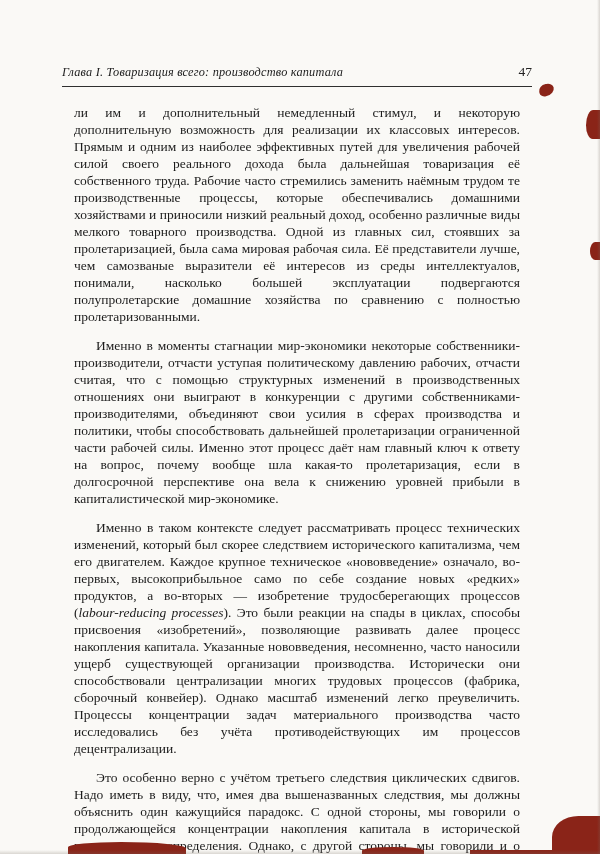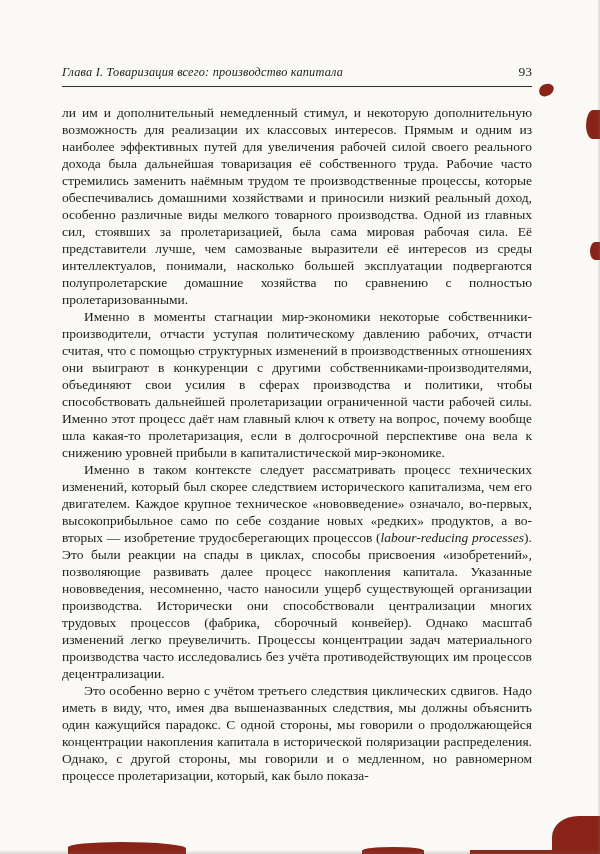--- a/index.html
+++ b/index.html
@@ -59,39 +59,39 @@
     font-size: 13.5px;
     color: #222;
   }
   .body-text {
     margin-top: 17px;
     font-size: 13.5px;
     line-height: 17px;
     text-align: justify;
   }
   .body-text p {
-    margin: 0;
+    margin: 12px;
     text-indent: 22px;
   }
   .body-text p.continued {
     text-indent: 0;
   }
   .body-text em {
   }
 </style>
 </head>
 <body>
 
 <div class="scan-page">
 
   <div class="content">
 
     <div class="running-head">
       <span class="chapter-title">Глава I. Товаризация всего: производство капитала</span>
-      <span class="folio">93</span>
+      <span class="folio">47</span>
     </div>
 
     <div class="body-text">
       <p class="continued">ли им и дополнительный немедленный стимул, и некоторую дополнительную возможность для реализации их классовых интересов. Прямым и одним из наиболее эффективных путей для увеличения рабочей силой своего реального дохода была дальнейшая товаризация её собственного труда. Рабочие часто стремились заменить наёмным трудом те производственные процессы, которые обеспечивались домашними хозяйствами и приносили низкий реальный доход, особенно различные виды мелкого товарного производства. Одной из главных сил, стоявших за пролетаризацией, была сама мировая рабочая сила. Её представители лучше, чем самозваные выразители её интересов из среды интеллектуалов, понимали, насколько большей эксплуатации подвергаются полупролетарские домашние хозяйства по сравнению с полностью пролетаризованными.</p>
       <p>Именно в моменты стагнации мир-экономики некоторые собственники-производители, отчасти уступая политическому давлению рабочих, отчасти считая, что с помощью структурных изменений в производственных отношениях они выиграют в конкуренции с другими собственниками-производителями, объединяют свои усилия в сферах производства и политики, чтобы способствовать дальнейшей пролетаризации ограниченной части рабочей силы. Именно этот процесс даёт нам главный ключ к ответу на вопрос, почему вообще шла какая-то пролетаризация, если в долгосрочной перспективе она вела к снижению уровней прибыли в капиталистической мир-экономике.</p>
       <p><span>Именно в таком контексте следует рассматривать процесс технических изменений, который был скорее следствием исторического капитализма, чем его двигателем. Каждое крупное техническое «нововведение» означало, во-первых, высокоприбыльное само по себе создание новых «редких» продуктов, а во-вторых — изобретение трудосберегающих процессов (</span><em>labour-reducing processes</em><span>). Это были реакции на спады в циклах, способы присвоения «изобретений», позволяющие развивать далее процесс накопления капитала. Указанные нововведения, несомненно, часто наносили ущерб существующей организации производства. Исторически они способствовали централизации многих трудовых процессов (фабрика, сборочный конвейер). Однако масштаб изменений легко преувеличить. Процессы концентрации задач материального производства часто исследовались без учёта противодействующих им процессов децентрализации.</span></p>
       <p>Это особенно верно с учётом третьего следствия циклических сдвигов. Надо иметь в виду, что, имея два вышеназванных следствия, мы должны объяснить один кажущийся парадокс. С одной стороны, мы говорили о продолжающейся концентрации накопления капитала в исторической поляризации распределения. Однако, с другой стороны, мы говорили и о медленном, но равномерном процессе пролетаризации, который, как было показа-</p>
     </div>
 
   </div>

